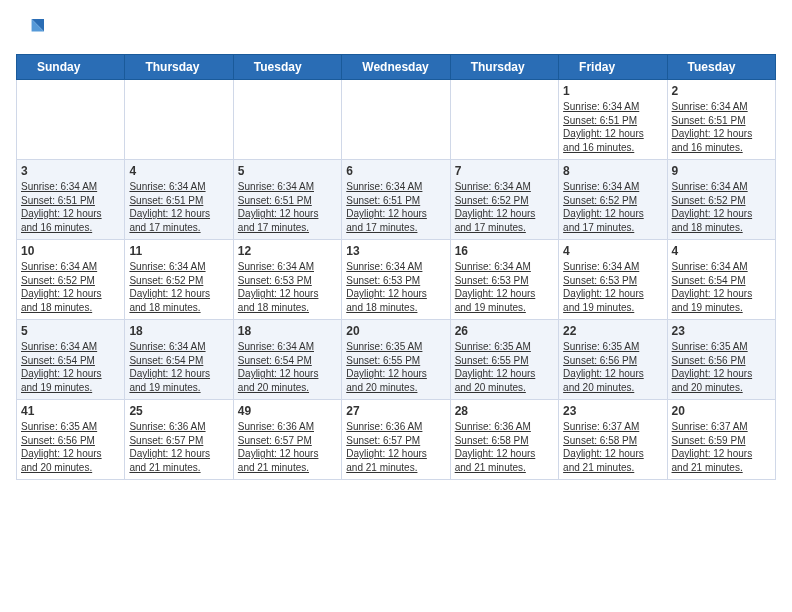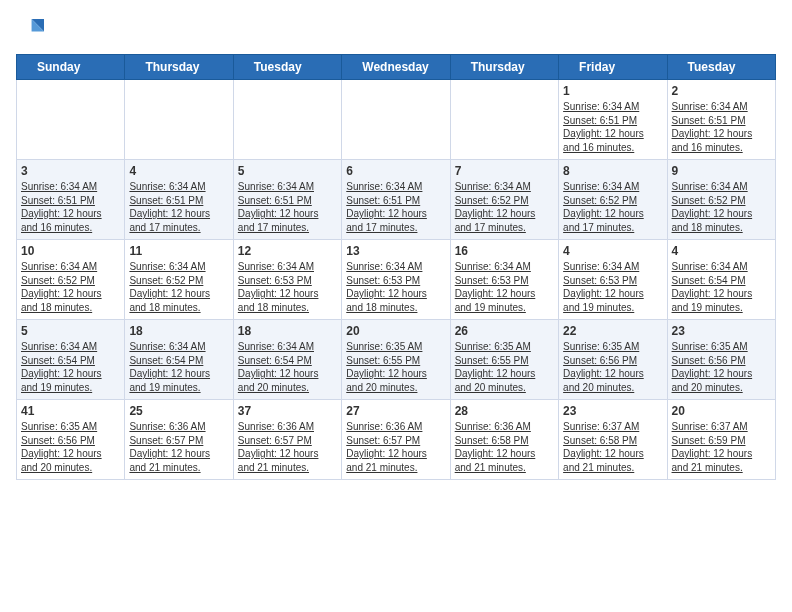--- a/index.html
+++ b/index.html
@@ -321,21 +321,21 @@
 and 20 minutes.</div>
           </td>
           <td>
             <span class="day-num">25</span>
             <div class="day-detail" style="white-space: pre-line;">Sunrise: 6:36 AM
 Sunset: 6:57 PM
 Daylight: 12 hours
 and 21 minutes.</div>
           </td>
           <td>
-            <span class="day-num">37</span>
+            <span class="day-num">49</span>
             <div class="day-detail" style="white-space: pre-line;">Sunrise: 6:36 AM
 Sunset: 6:57 PM
 Daylight: 12 hours
 and 21 minutes.</div>
           </td>
           <td>
             <span class="day-num">27</span>
             <div class="day-detail" style="white-space: pre-line;">Sunrise: 6:36 AM
 Sunset: 6:57 PM
 Daylight: 12 hours

